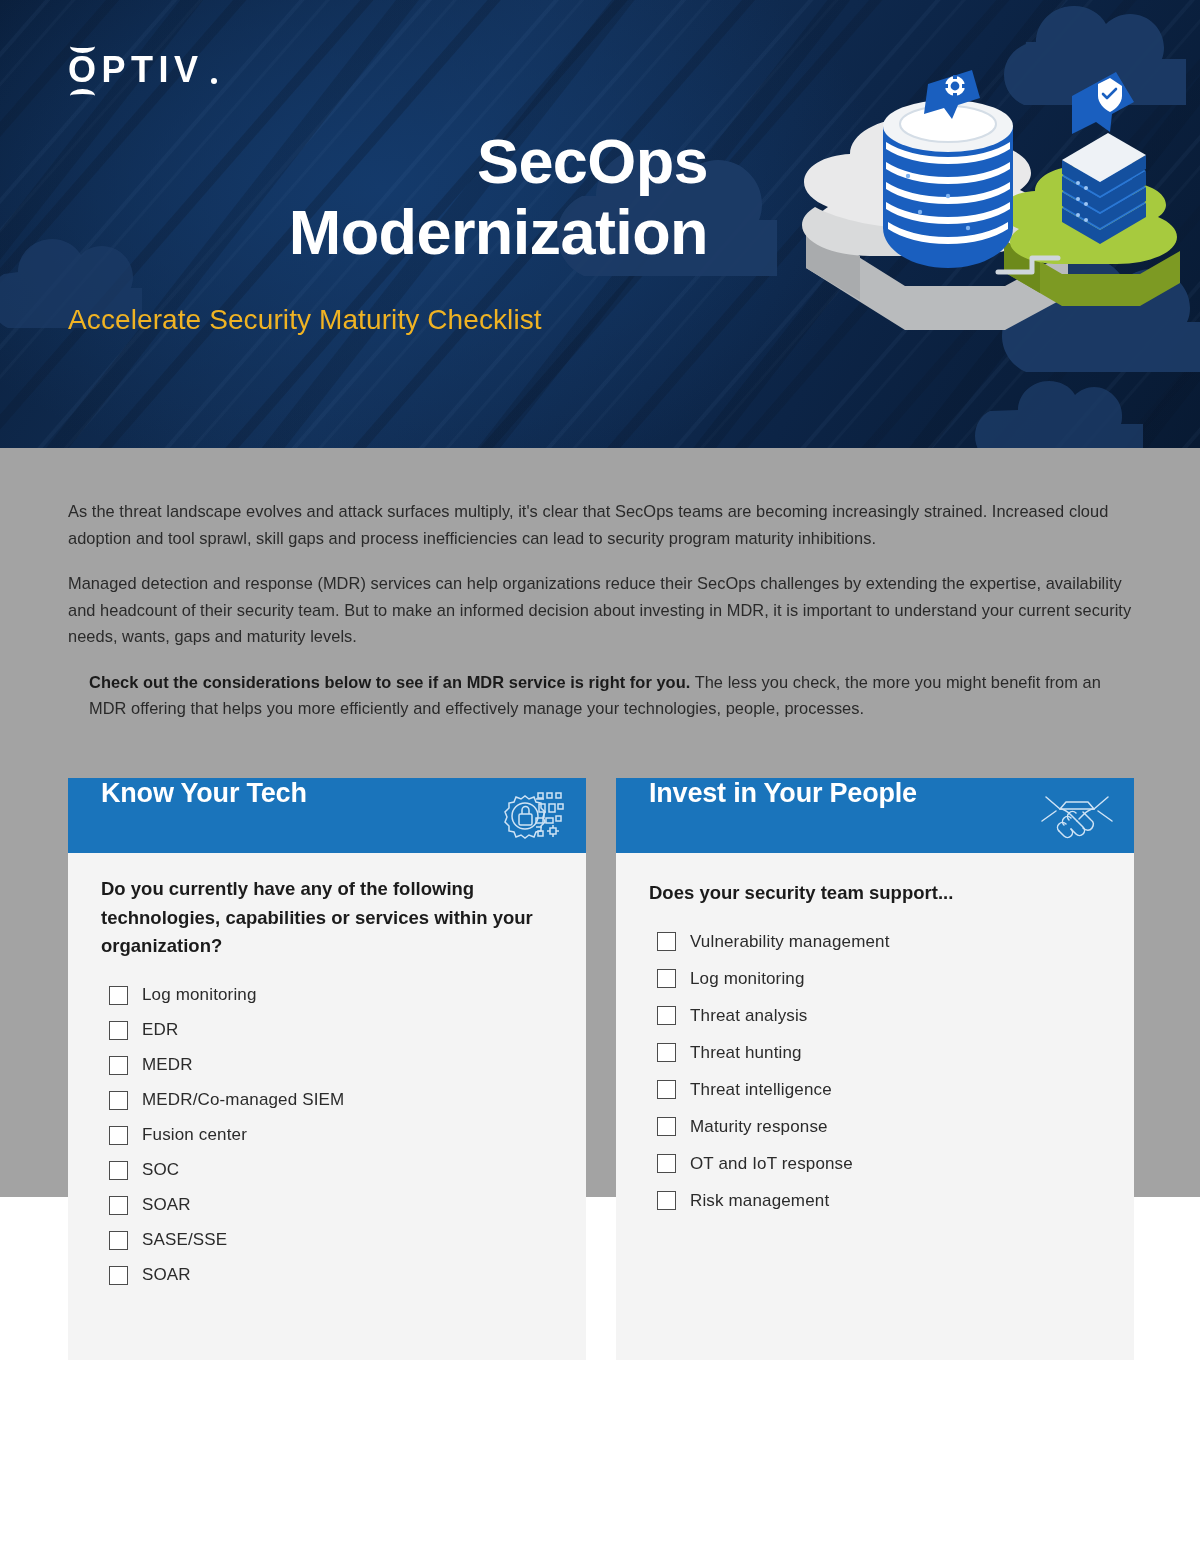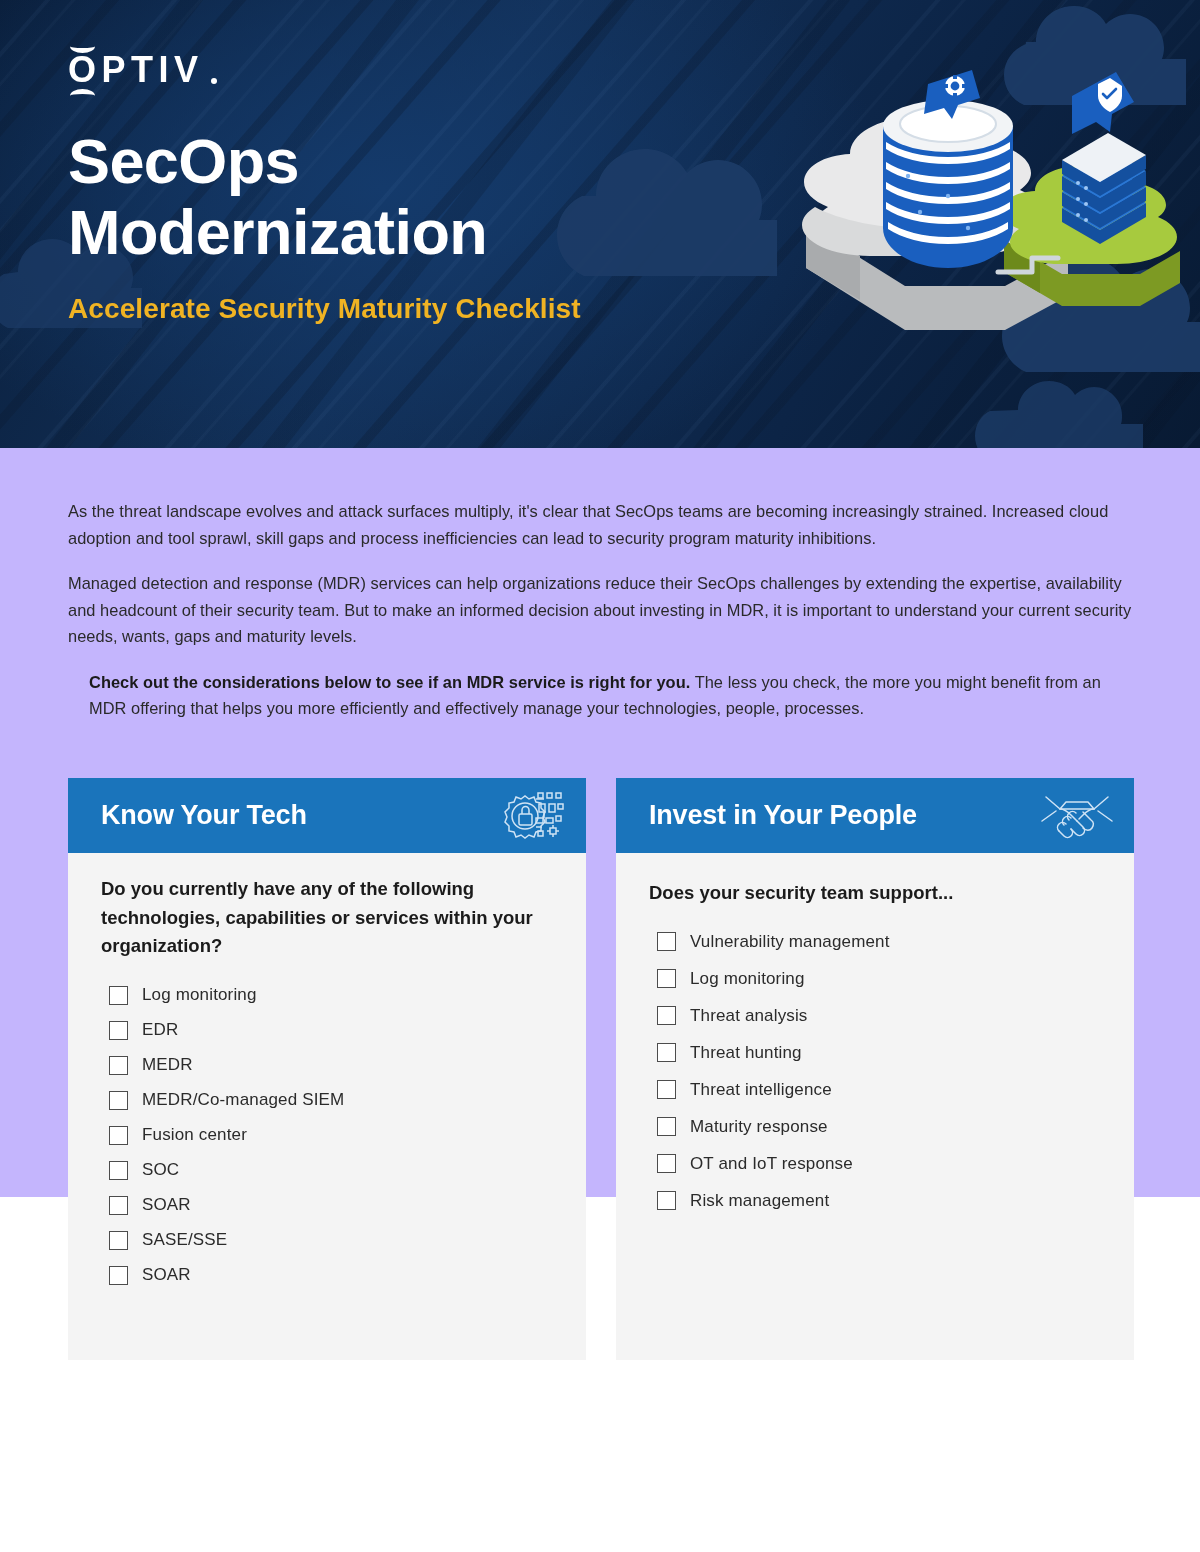--- a/index.html
+++ b/index.html
@@ -9,21 +9,21 @@
     height: 1552px;
     background: #ffffff;
     font-family: "Liberation Sans", sans-serif;
     overflow: hidden;
   }
 
   .page {
     position: relative;
     width: 1200px;
     height: 1197px;
-    background: #c4b5fd;
+    background: #a3a3a3;
   }
 
   
   .hero {
     position: relative;
     width: 1200px;
     height: 448px;
     background: #0d2749;
     overflow: hidden;
   }
@@ -118,26 +118,27 @@
     border-radius: 40px 40px 0 0 / 22px 22px 0 0;
   }
 
   .hero-title {
     margin-top: 22px;
     font-size: 63px;
     font-weight: 700;
     color: #ffffff;
     line-height: 1.12;
     letter-spacing: -0.6px;
+    text-align: right;
   }
   .hero-title .l2 { display: block; }
   .hero-subtitle {
-    margin-top: 26px;
+    margin-top: 37px;
     font-size: 28px;
-    font-weight: 700;
+    font-weight: 400;
     color: #f0b323;
     letter-spacing: 0.1px;
   }
 
   
   .body-copy {
     position: absolute;
     left: 68px;
     top: 498px;
     width: 1066px;
@@ -164,21 +165,20 @@
   .card {
     width: 518px;
     background: #f4f4f4;
     padding-bottom: 36px;
   }
   .card-header {
     position: relative;
     height: 75px;
     background: #1a74bb;
     display: flex;
-    align-items: center;
     padding: 0 28px 0 33px;
   }
   .card-header h2 {
     font-size: 27px;
     font-weight: 700;
     color: #ffffff;
     letter-spacing: -0.2px;
   }
   .card-header-icon {
     position: absolute;

